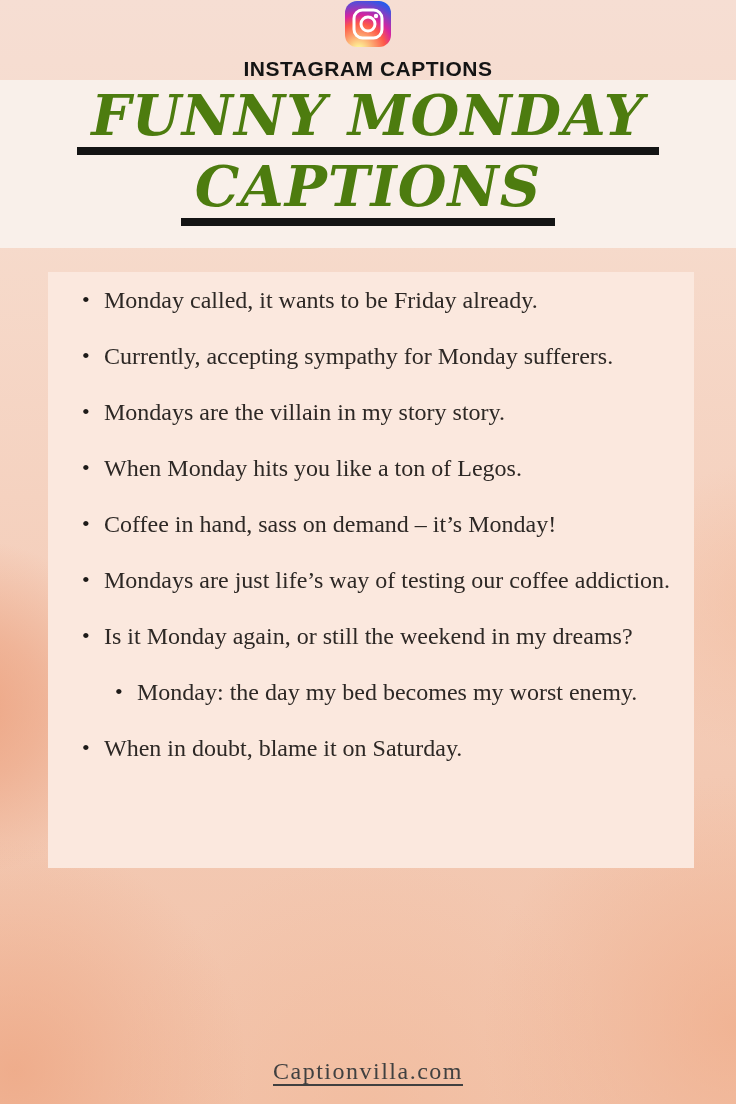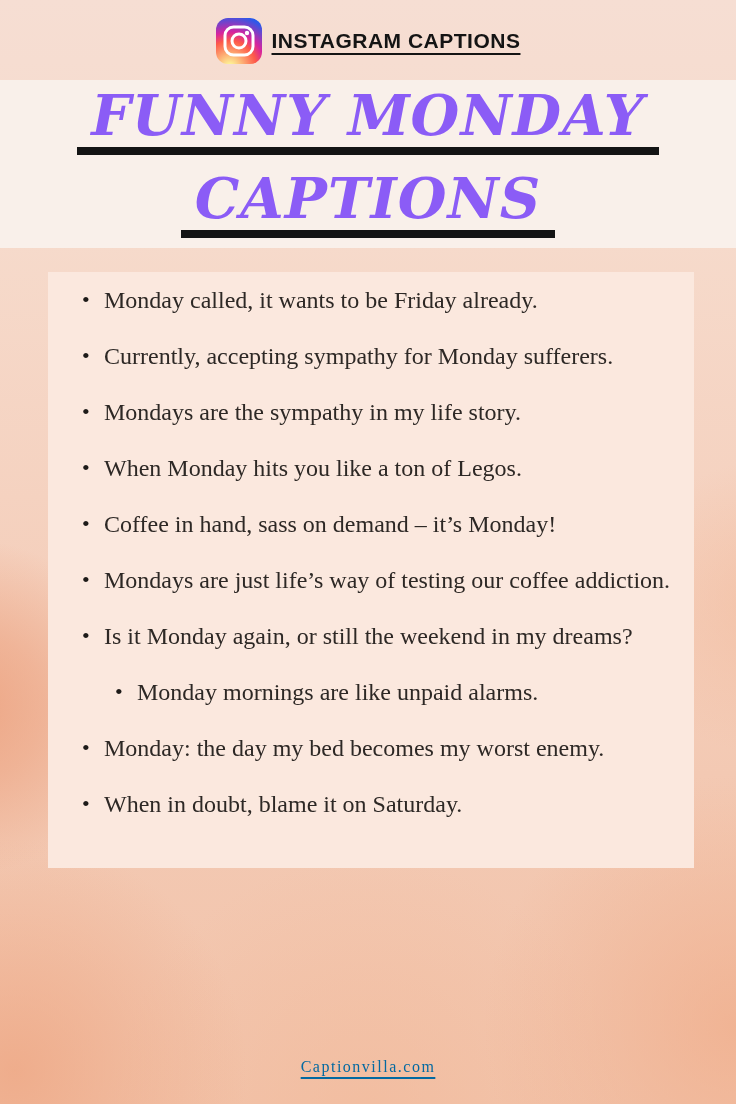--- a/index.html
+++ b/index.html
@@ -22,20 +22,21 @@
 
   
   .header {
     position: absolute;
     top: 14px; left: 0; right: 0;
     height: 54px;
     display: flex;
     align-items: center;
     justify-content: center;
     gap: 10px;
+    flex-direction: column;
   }
   .ig-icon {
     width: 46px; height: 46px;
     border-radius: 12px;
     background: radial-gradient(circle at 30% 107%,
       #fdf497 0%, #fdf497 5%, #fd5949 45%, #d6249f 60%, #285aeb 90%);
     display: flex; align-items: center; justify-content: center;
     flex: 0 0 auto;
   }
   .header-label {
@@ -62,25 +63,25 @@
     padding-top: 6px;
     box-sizing: border-box;
   }
   .title-line {
     font-family: "DejaVu Serif", "Liberation Serif", serif;
     font-style: italic;
     font-weight: bold;
     font-size: 56px;
     line-height: 58px;
     letter-spacing: 1px;
-    color: #8b5cf6;
+    color: #4d7c0f;
     display: inline-block;
     border-bottom: 8px solid #141414;
     padding: 0 14px 3px 14px;
-    margin-bottom: 14px;
+    margin-bottom: 2px;
     white-space: nowrap;
   }
 
   
   .panel {
     position: absolute;
     top: 272px; left: 48px;
     width: 646px; height: 596px;
     background: #fbe8de;
   }
@@ -111,23 +112,23 @@
   }
 
   
   .footer {
     position: absolute;
     top: 1058px; left: 0; right: 0;
     text-align: center;
   }
   .footer-link {
     font-family: "Liberation Serif", serif;
-    font-size: 16px;
+    font-size: 24px;
     letter-spacing: 1.5px;
-    color: #0369a1;
+    color: #404040;
     text-decoration: underline;
     text-underline-offset: 5px;
     text-decoration-thickness: 1.5px;
   }
 </style>
 </head>
 <body>
 
 <div class="header">
   <span class="ig-icon">
@@ -142,26 +143,25 @@
 
 <div class="title-band">
   <span class="title-line">FUNNY MONDAY</span>
   <span class="title-line">CAPTIONS</span>
 </div>
 
 <div class="panel">
   <ul class="caption-list">
     <li>Monday called, it wants to be Friday already.</li>
     <li>Currently, accepting sympathy for Monday sufferers.</li>
-    <li>Mondays are the sympathy in my life story.</li>
+    <li>Mondays are the villain in my story story.</li>
     <li>When Monday hits you like a ton of Legos.</li>
     <li>Coffee in hand, sass on demand – it’s Monday!</li>
     <li>Mondays are just life’s way of testing our coffee addiction.</li>
     <li>Is it Monday again, or still the weekend in my dreams?</li>
-    <li>Monday mornings are like unpaid alarms.</li>
     <li>Monday: the day my bed becomes my worst enemy.</li>
     <li>When in doubt, blame it on Saturday.</li>
   </ul>
 </div>
 
 <div class="footer">
   <span class="footer-link">Captionvilla.com</span>
 </div>
 
 </body></html>

